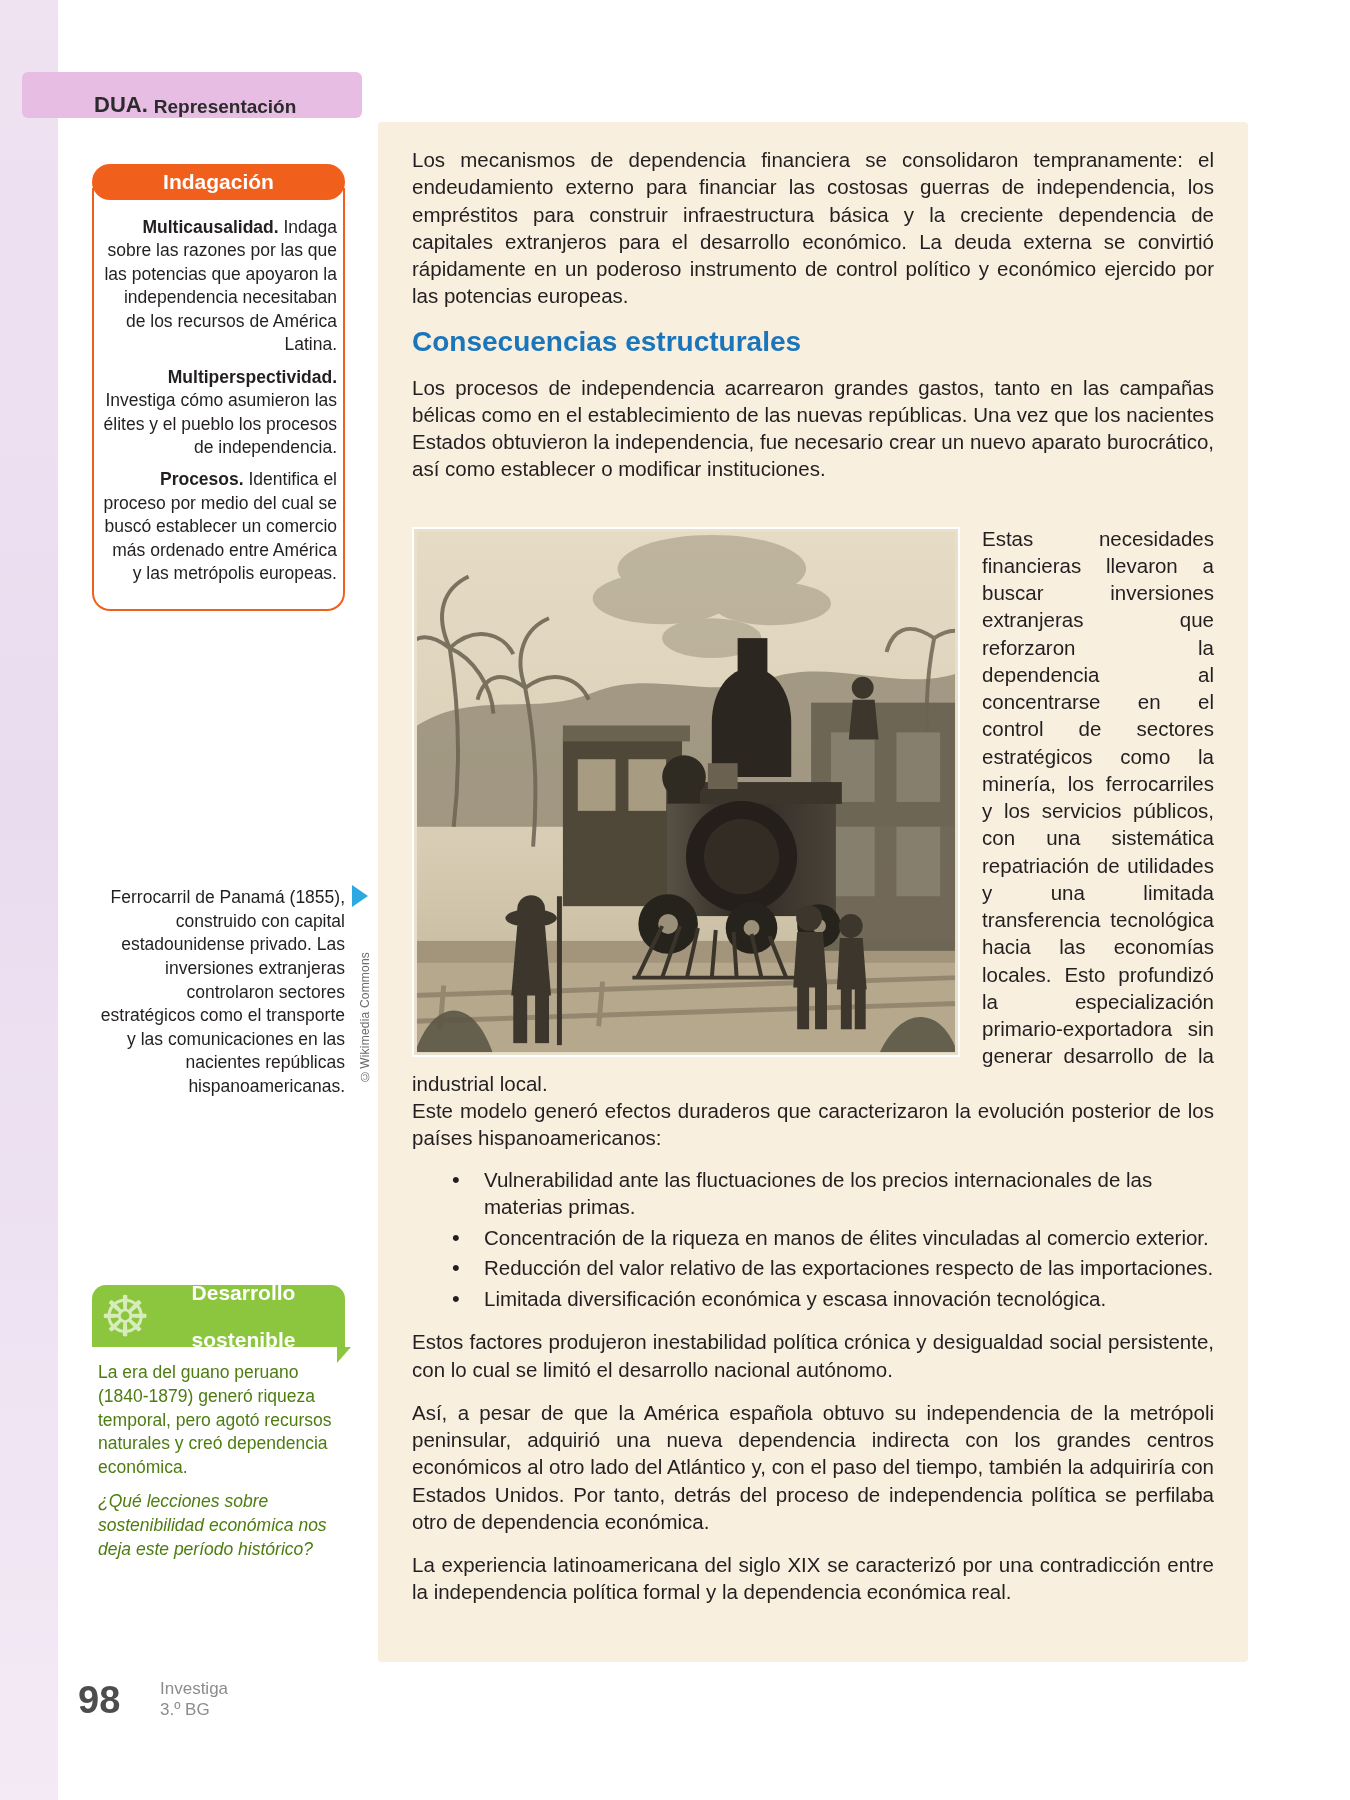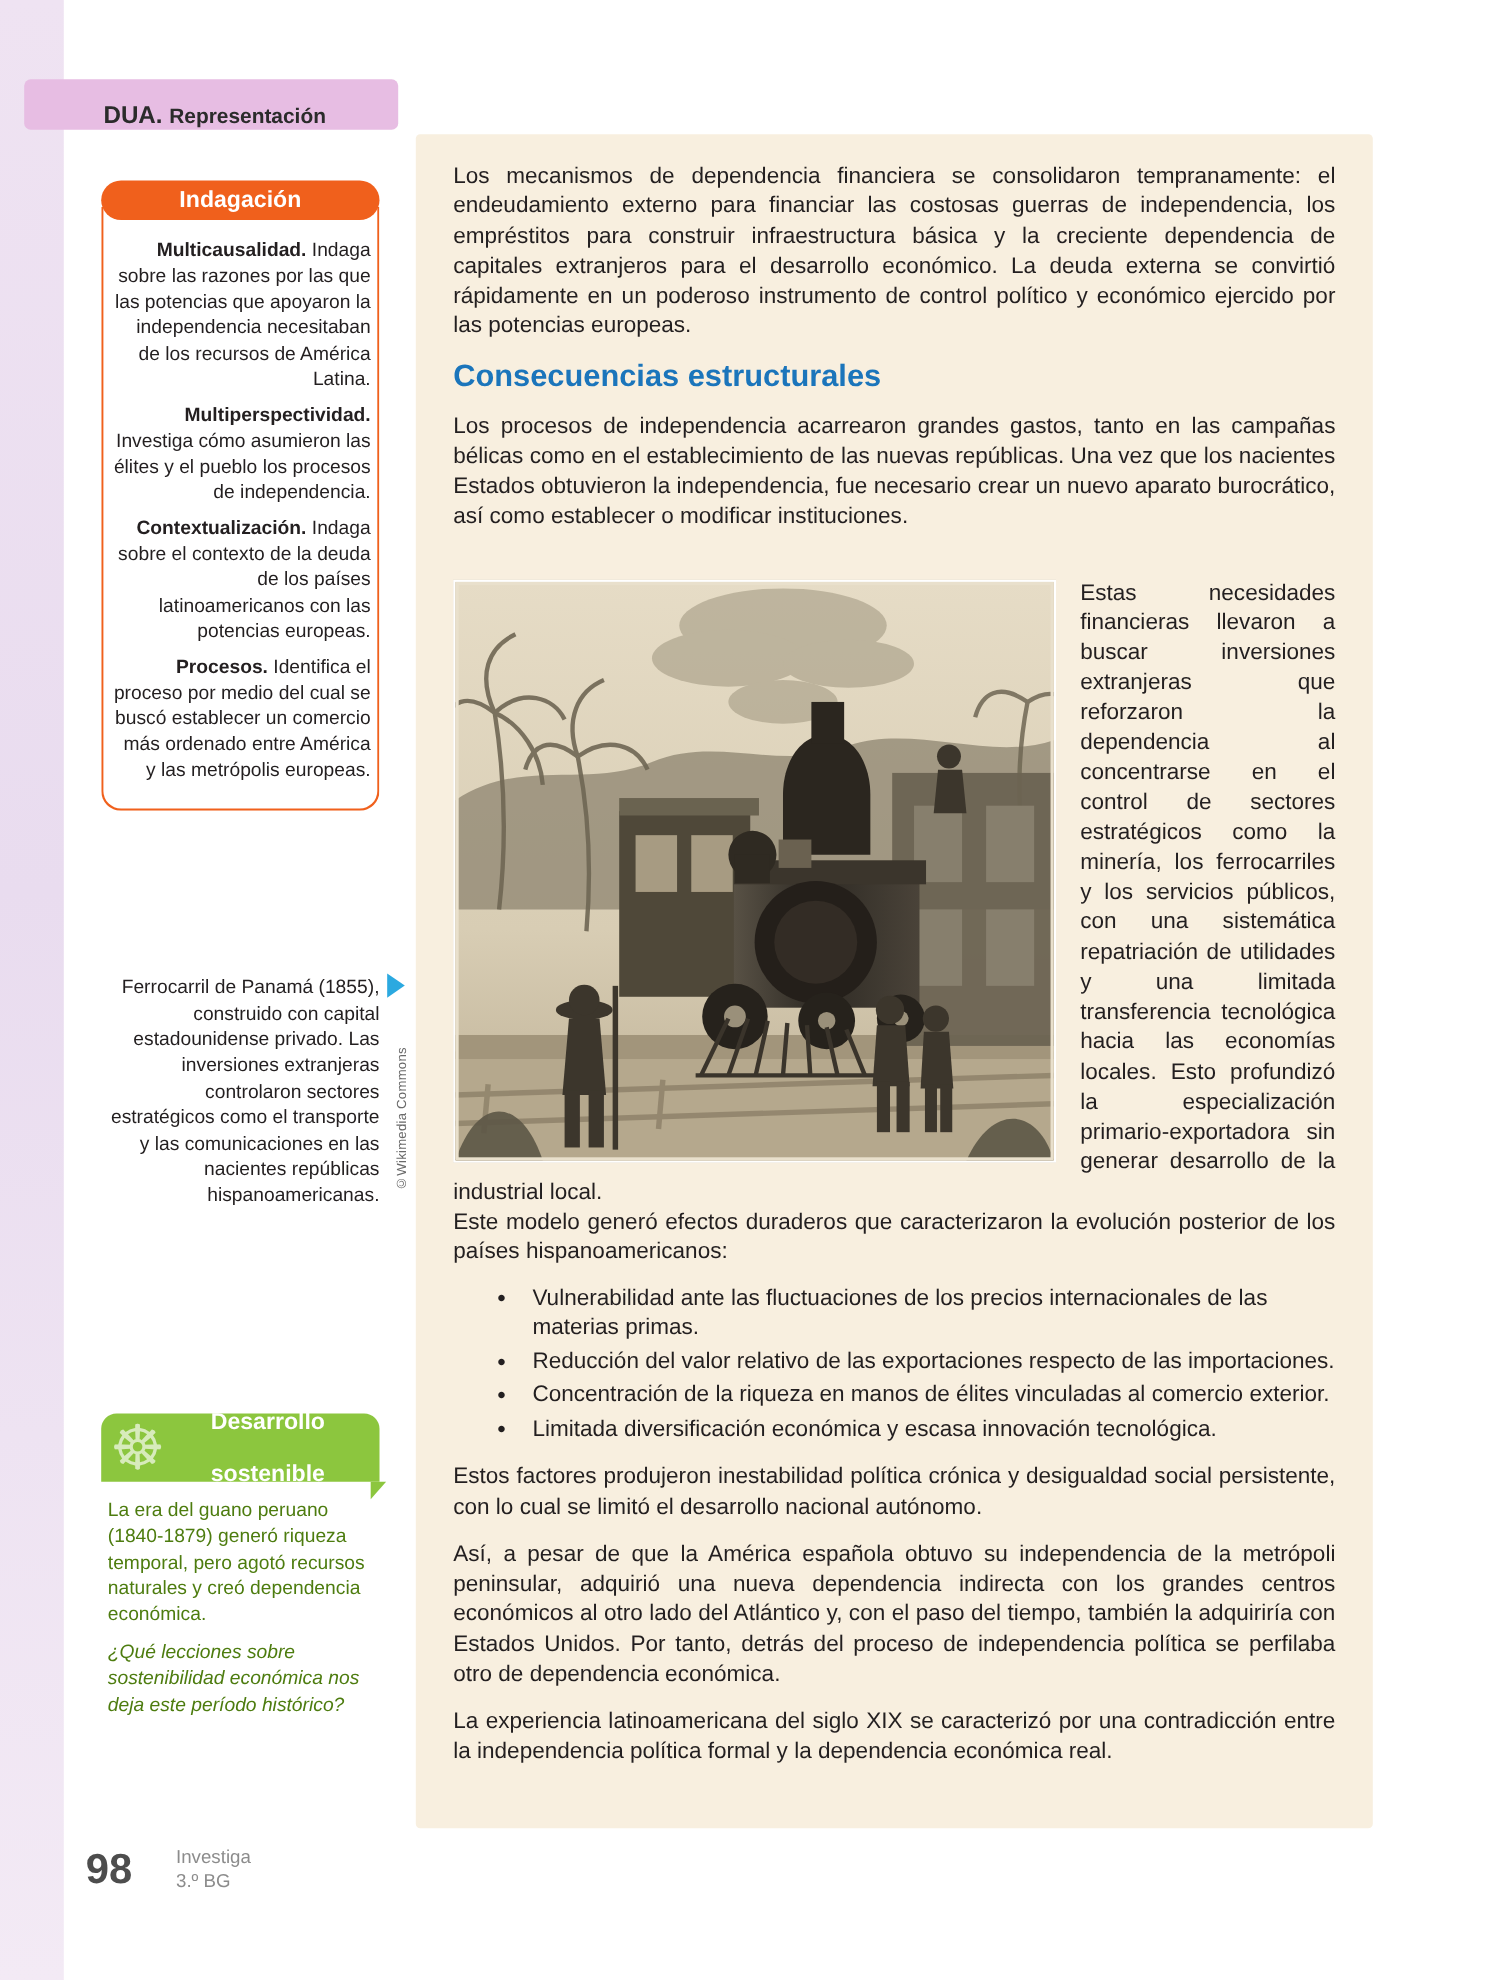--- a/index.html
+++ b/index.html
@@ -231,23 +231,20 @@
     <span class="dua-rest">Representación</span>
   </div>
 
   <div class="indagacion-tab">Indagación</div>
   <div class="indagacion-body">
     <p>
       <b>Multicausalidad.</b><span> Indaga sobre las razones por las que las potencias que apoyaron la independencia necesitaban de los recursos de América Latina.</span>
     </p>
     <p>
       <b>Multiperspectividad.</b><span> Investiga cómo asumieron las élites y el pueblo los procesos de independencia.</span>
-    </p>
-    <p>
-      <b>Contextualización.</b><span> Indaga sobre el contexto de la deuda de los países latinoamericanos con las potencias europeas.</span>
     </p>
     <p>
       <b>Procesos.</b><span> Identifica el proceso por medio del cual se buscó establecer un comercio más ordenado entre América y las metrópolis europeas.</span>
     </p>
   </div>
 
   <div class="caption-arrow"></div>
   <div class="img-caption">Ferrocarril de Panamá (1855), construido con capital estadounidense privado. Las inversiones extranjeras controlaron sectores estratégicos como el transporte y las comunicaciones en las nacientes repúblicas hispanoamericanas.</div>
   <div class="credit">©Wikimedia Commons</div>
 
@@ -412,22 +409,22 @@
         </svg>
       </div>
       <div class="wrap-text">Estas necesidades financieras llevaron a buscar inversiones extranjeras que reforzaron la dependencia al concentrarse en el control de sectores estratégicos como la minería, los ferrocarriles y los servicios públicos, con una sistemática repatriación de utilidades y una limitada transferencia tecnológica hacia las economías locales. Esto profundizó la especialización primario-exportadora sin generar desarrollo de la industrial local.</div>
       <div style="clear:both"></div>
     </div>
 
     <p>Este modelo generó efectos duraderos que caracterizaron la evolución posterior de los países hispanoamericanos:</p>
 
     <ul class="bullets">
       <li>Vulnerabilidad ante las fluctuaciones de los precios internacionales de las materias primas.</li>
+      <li>Concentración de la riqueza en manos de élites vinculadas al comercio exterior.</li>
       <li>Reducción del valor relativo de las exportaciones respecto de las importaciones.</li>
-      <li>Concentración de la riqueza en manos de élites vinculadas al comercio exterior.</li>
       <li>Limitada diversificación económica y escasa innovación tecnológica.</li>
     </ul>
 
     <p>Estos factores produjeron inestabilidad política crónica y desigualdad social persistente, con lo cual se limitó el desarrollo nacional autónomo.</p>
     <p>Así, a pesar de que la América española obtuvo su independencia de la metrópoli peninsular, adquirió una nueva dependencia indirecta con los grandes centros económicos al otro lado del Atlántico y, con el paso del tiempo, también la adquiriría con Estados Unidos. Por tanto, detrás del proceso de independencia política se perfilaba otro de dependencia económica.</p>
     <p>La experiencia latinoamericana del siglo XIX se caracterizó por una contradicción entre la independencia política formal y la dependencia económica real.</p>
   </div>
 
   <div class="folio">98</div>
   <div class="folio-sub">

